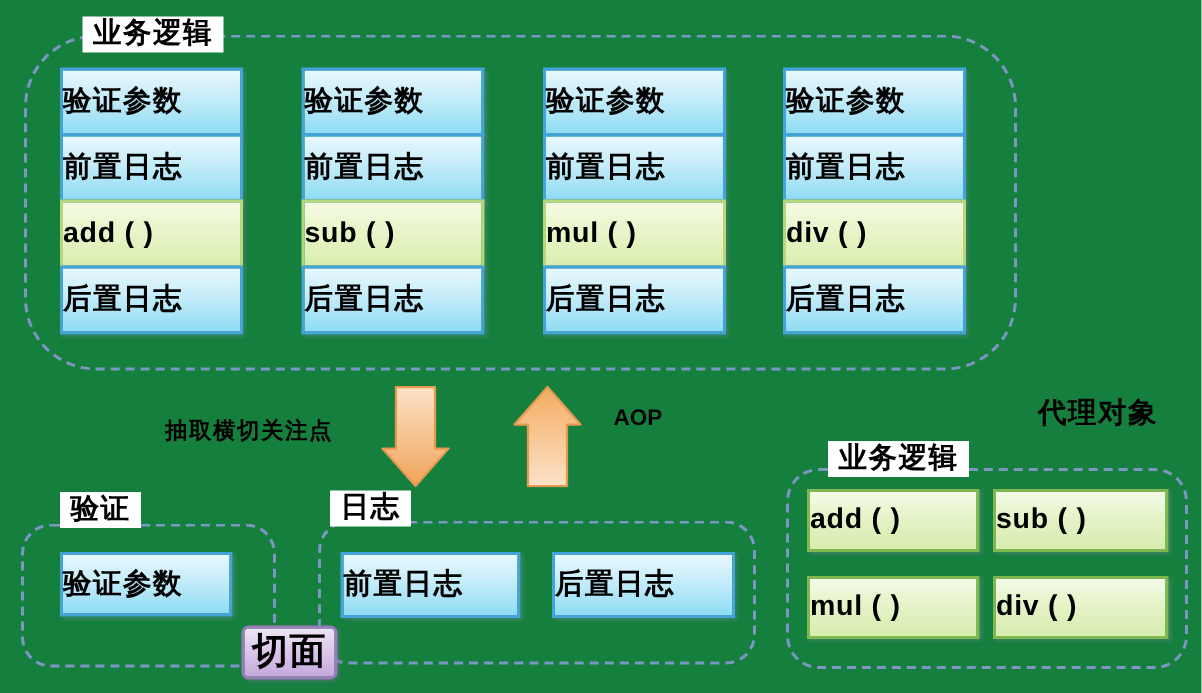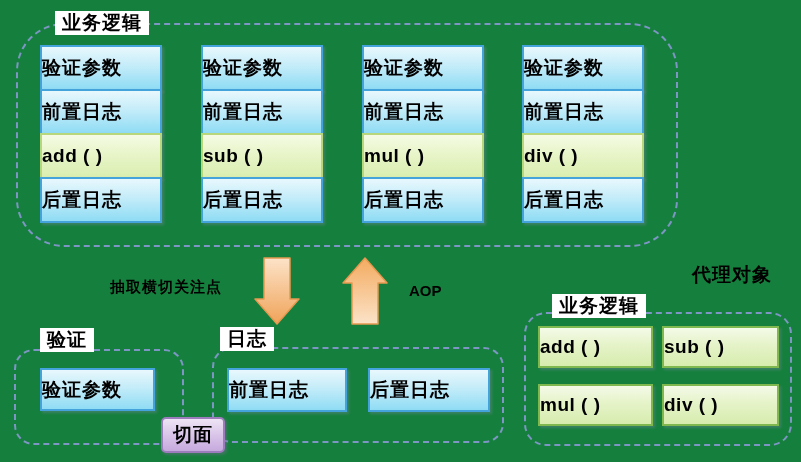--- a/index.html
+++ b/index.html
@@ -50,21 +50,21 @@
   .mid-label {
     position:absolute; font-size:15px; font-weight:bold; letter-spacing:1px;
     white-space:nowrap; z-index:2;
   }
   .arrow { position:absolute; z-index:2; }
   .aspect-badge {
     position:absolute; z-index:5;
     box-sizing:border-box; text-align:center;
     background:linear-gradient(to bottom,#eee4f5 0%,#dcc8ea 45%,#c5a9dd 100%);
     border:2px solid #9c7cbd; border-radius:5px;
-    font-size:19px; font-weight:bold; letter-spacing:1px;
+    font-size:24px; font-weight:bold; letter-spacing:1px;
     box-shadow:1.5px 1.5px 2.5px rgba(110,110,140,0.45);
   }
 </style>
 </head>
 <body>
 
 <div class="page">
 
   <div class="dashed-box" style="left:16px;top:23px;width:658px;height:220px;border-radius:48px;"></div>
   <div class="box-label" style="left:55px;top:11px;">业务逻辑</div>
@@ -116,21 +116,21 @@
       <defs>
         <linearGradient id="gradUp" x1="0" y1="0" x2="0" y2="1">
           <stop offset="0" stop-color="#f3ab60"></stop>
           <stop offset="1" stop-color="#fce3c8"></stop>
         </linearGradient>
       </defs>
       <polygon points="23,1 45,26 36,26 36,67 10,67 10,26 1,26" fill="url(#gradUp)" stroke="#e69950" stroke-width="1.5" stroke-linejoin="round"></polygon>
     </svg>
   </div>
 
-  <div class="mid-label" style="left:409px;top:282px;letter-spacing:0;">AOP</div>
+  <div class="mid-label" style="left:409px;top:270px;letter-spacing:0;">AOP</div>
 
   <div class="dashed-box" style="left:14px;top:349px;width:166px;height:92px;border-radius:20px;"></div>
   <div class="box-label" style="left:40px;top:328px;">验证</div>
   <div class="cell cell-blue floating-cell" style="left:40px;top:368px;width:115px;height:43px;line-height:39px;">验证参数</div>
 
   <div class="dashed-box" style="left:212px;top:347px;width:288px;height:92px;border-radius:20px;"></div>
   <div class="box-label" style="left:220px;top:327px;">日志</div>
   <div class="cell cell-blue floating-cell" style="left:227px;top:368px;width:120px;height:44px;line-height:40px;">前置日志</div>
   <div class="cell cell-blue floating-cell" style="left:368px;top:368px;width:122px;height:44px;line-height:40px;">后置日志</div>
 

